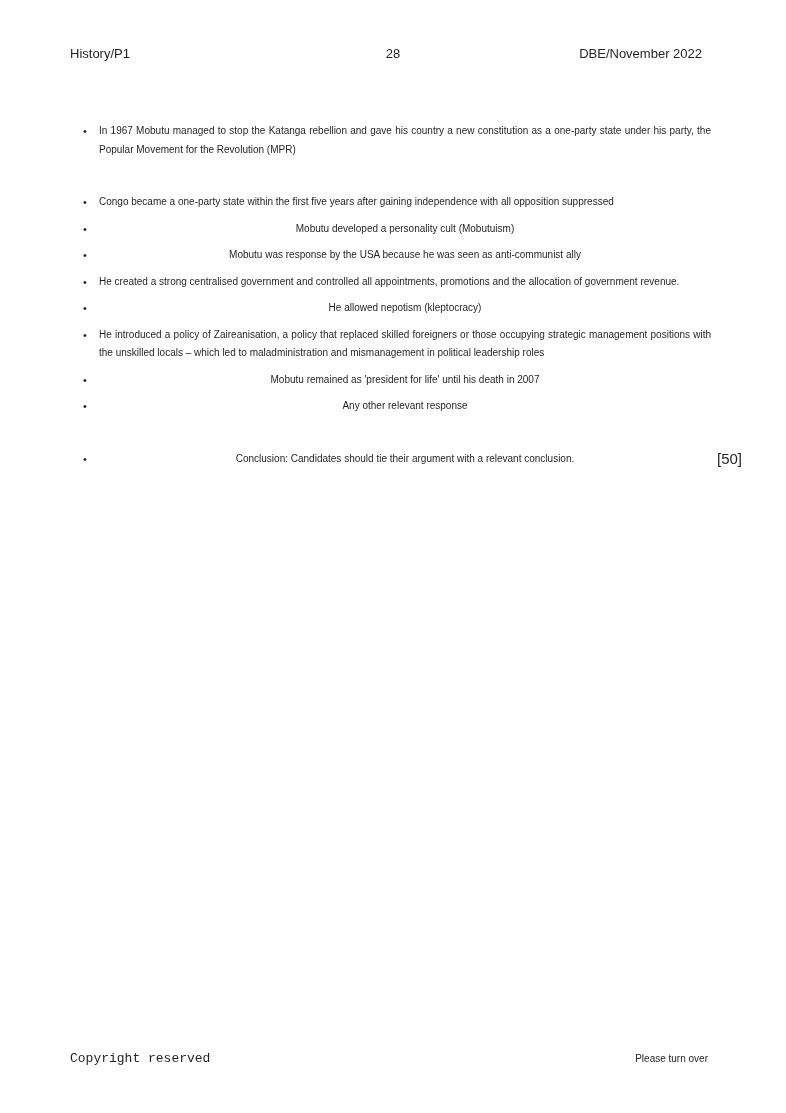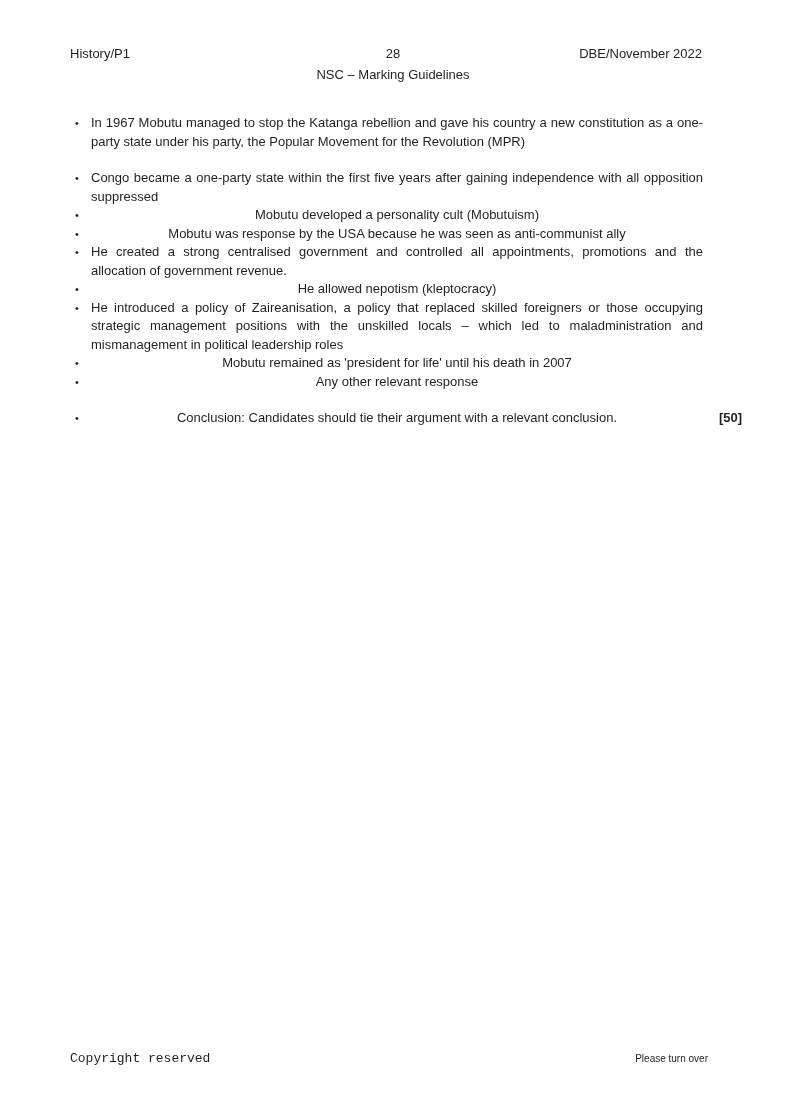--- a/index.html
+++ b/index.html
@@ -81,22 +81,22 @@
     padding: 0;
     list-style: none;
   }
   .group-gap {
     height: 18px;
   }
 
   .bullet-item {
     position: relative;
     padding-left: 21px;
-    margin: 0;
-    font-size: 13px;
+    margin: 8px;
+    font-size: 10px;
     line-height: 18.5px;
     text-align: justify;
     width: 612px;
   }
   .bullet-item.no-justify {
     text-align: center;
   }
   .bullet-item::before {
     content: "\2022";
     position: absolute;
@@ -112,23 +112,23 @@
     position: relative;
     width: 672px;
   }
   .conclusion-row .bullet-item {
     width: 612px;
   }
   .marks {
     position: absolute;
     right: 0;
     top: 0;
-    font-size: 13px;
+    font-size: 15px;
     line-height: 18.5px;
-    font-weight: bold;
+    font-weight: normal;
     white-space: nowrap;
   }
 
   
   .page-footer {
     position: absolute;
     bottom: 46px;
     left: 70px;
     width: 646px;
     height: 17px;
@@ -155,21 +155,20 @@
 <body>
 
 <div class="page">
 
   <div class="page-header">
     <div class="header-row">
       <span class="header-left">History/P1</span>
       <span class="header-center">28</span>
       <span class="header-right">DBE/November 2022</span>
     </div>
-    <span class="header-center-sub">NSC – Marking Guidelines</span>
   </div>
 
   <div class="body-content">
 
     <ul class="bullet-group">
       <li class="bullet-item">In 1967 Mobutu managed to stop the Katanga rebellion and gave his country a new constitution as a one-party state under his party, the Popular Movement for the Revolution (MPR)</li>
     </ul>
 
     <div class="group-gap"></div>
 

